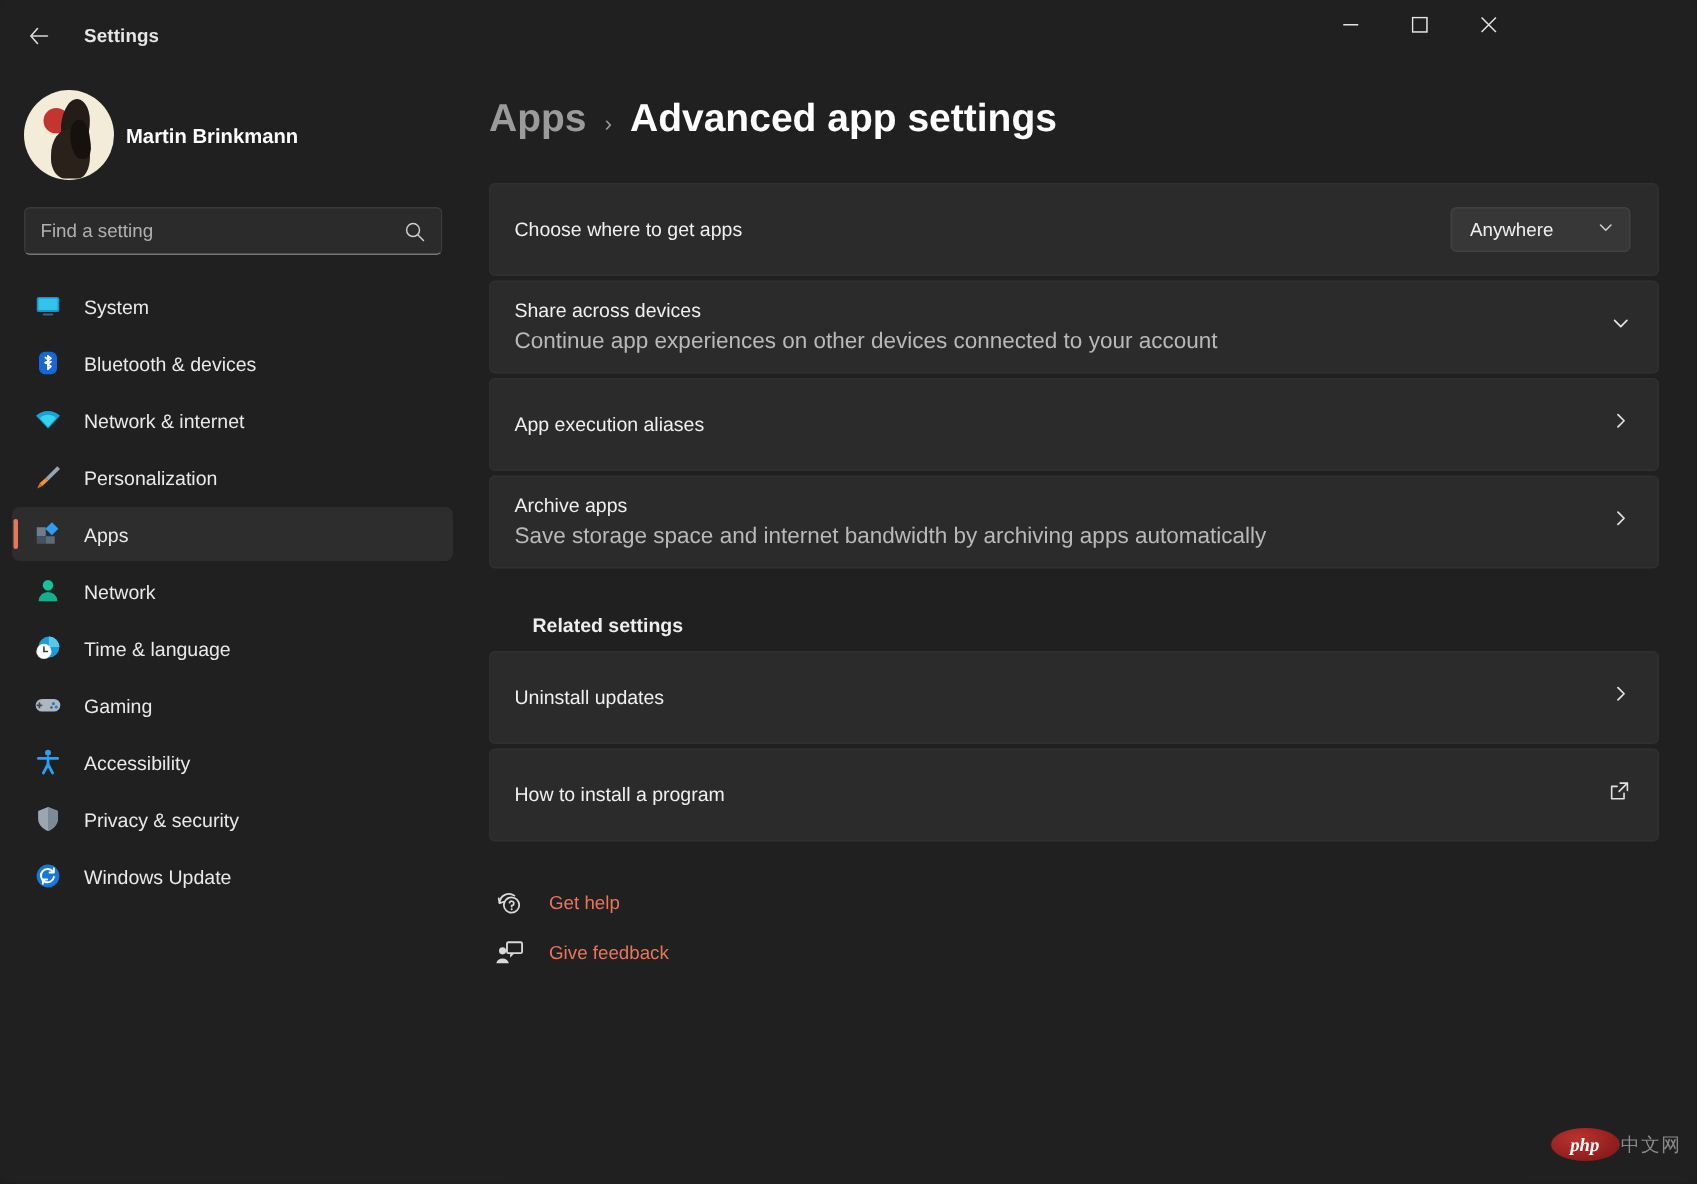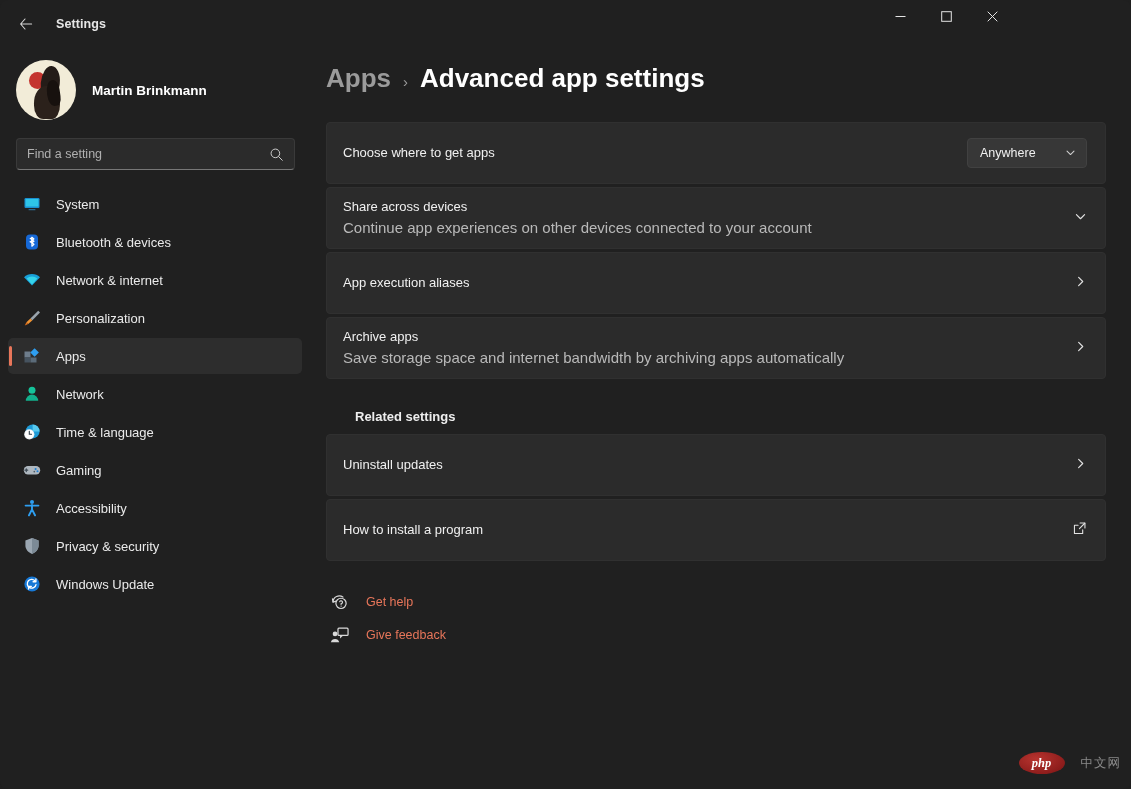--- a/index.html
+++ b/index.html
@@ -81,21 +81,21 @@
     border-radius: 46% 40% 30% 36% / 52% 56% 44% 40%;
   }
   .avatar .ink3 {
     position: absolute; left: 31px; top: 20px;
     width: 13px; height: 26px;
     background: #17110e;
     border-radius: 50% 40% 35% 45%;
     transform: rotate(-8deg);
   }
   .profile-name {
-    margin-left: 16px;
+    margin-left: 8px;
     font-size: 13.5px; font-weight: 700; color: #ffffff;
   }
 
   .search-wrap {
     margin: 16px 0 0 16px;
     width: 279px; height: 32px;
     background: #2b2b2b;
     border: 1px solid #3a3a3a;
     border-bottom: 1px solid #777;
     border-radius: 4px;
@@ -203,21 +203,21 @@
     width: 22px; height: 22px; margin-right: 16px;
     display: flex; align-items: center; justify-content: center;
   }
   .footlink-label {
     font-size: 12.5px; color: #e8765a; text-align: center;
   }
 
   
   .watermark {
     position: absolute; right: 10px; bottom: 15px;
-    display: flex; align-items: center; gap: 16px;
+    display: flex; align-items: center; gap: 1px;
   }
   .wm-php {
     width: 46px; height: 22px; border-radius: 50%;
     background: radial-gradient(ellipse at 38% 32%, #b8342f 0%, #8e1d1c 70%, #6d1413 100%);
     display: flex; align-items: center; justify-content: center;
     font-style: italic; font-weight: 700; font-size: 12.5px;
     color: #ffffff;
     font-family: "Liberation Serif", serif;
   }
   .wm-cn {

